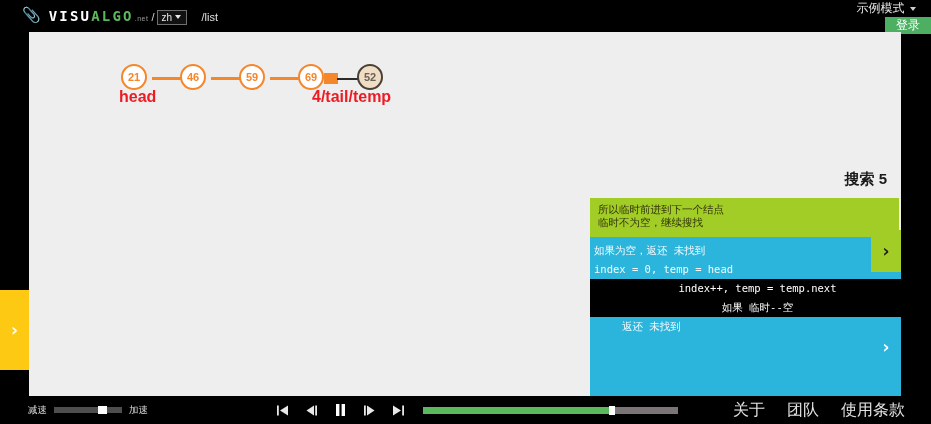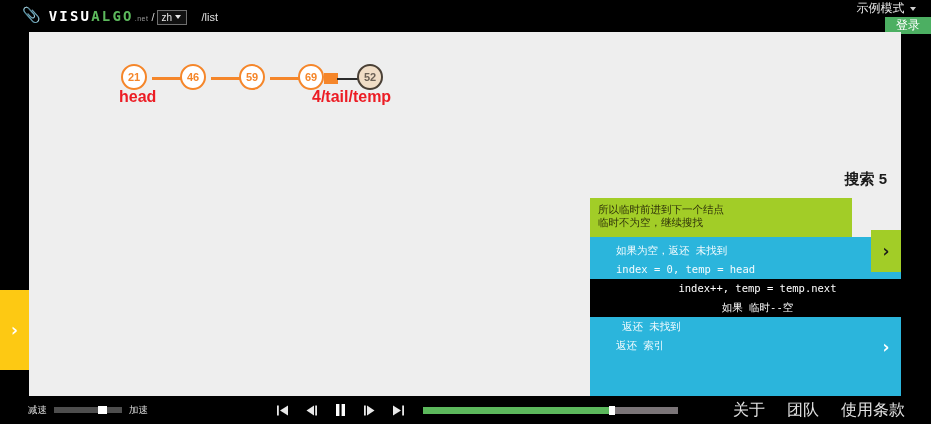--- a/index.html
+++ b/index.html
@@ -93,34 +93,34 @@
   }
 
   
   #search-title {
     position: absolute; right: 14px; top: 138px;
     font-size: 15px; font-weight: bold; color: #1a1a1a;
   }
 
   
   #status-box {
-    position: absolute; left: 561px; top: 166px; width: 262px; height: 39px;
+    position: absolute; left: 561px; top: 166px; width: 309px; height: 39px;
     background: #a2cd27; padding: 5px 8px 0 8px;
   }
   #status-box .line { font-size: 10.5px; color: #30330a; line-height: 13px; white-space: nowrap;}
 
   
   #code-panel {
     position: absolute; left: 561px; top: 205px; width: 311px; height: 177px;
     background: #2bb5dc; padding-top: 4px;
   }
   .code-line {
     font-family: "DejaVu Sans Mono", monospace;
     font-size: 10.5px; color: #f2fbfe; line-height: 19px; height: 19px;
-    padding-left: 26px; white-space: nowrap;
+    padding-left: 4px; white-space: nowrap;
   }
   .code-line.hl { background: #000000; color: #ffffff; }
   .code-line.ind1 { padding-left: 24px; text-align: center; }
   .code-line.ind2 { padding-left: 32px; }
 
   
   .rtab {
     position: absolute; right: 0; width: 30px;
     display: flex; align-items: center; justify-content: center;
     cursor: pointer; font-weight: bold; font-size: 17px;
@@ -229,21 +229,20 @@
       <div class="line">所以临时前进到下一个结点</div>
       <div class="line">临时不为空，继续搜找</div>
     </div>
 
     <div id="code-panel">
       <div class="code-line">如果为空，返还 未找到</div>
       <div class="code-line">index = 0, temp = head</div>
       <div class="code-line ind1 hl">index++, temp = temp.next</div>
       <div class="code-line ind1 hl">如果 临时--空</div>
       <div class="code-line ind2">返还 未找到</div>
-      <div class="code-line">返还 索引</div>
     </div>
 
     <div class="rtab" id="rtab-green">
       <span>›</span>
     </div>
     <div class="rtab" id="rtab-cyan">
       <span>›</span>
     </div>
   </div>
 

